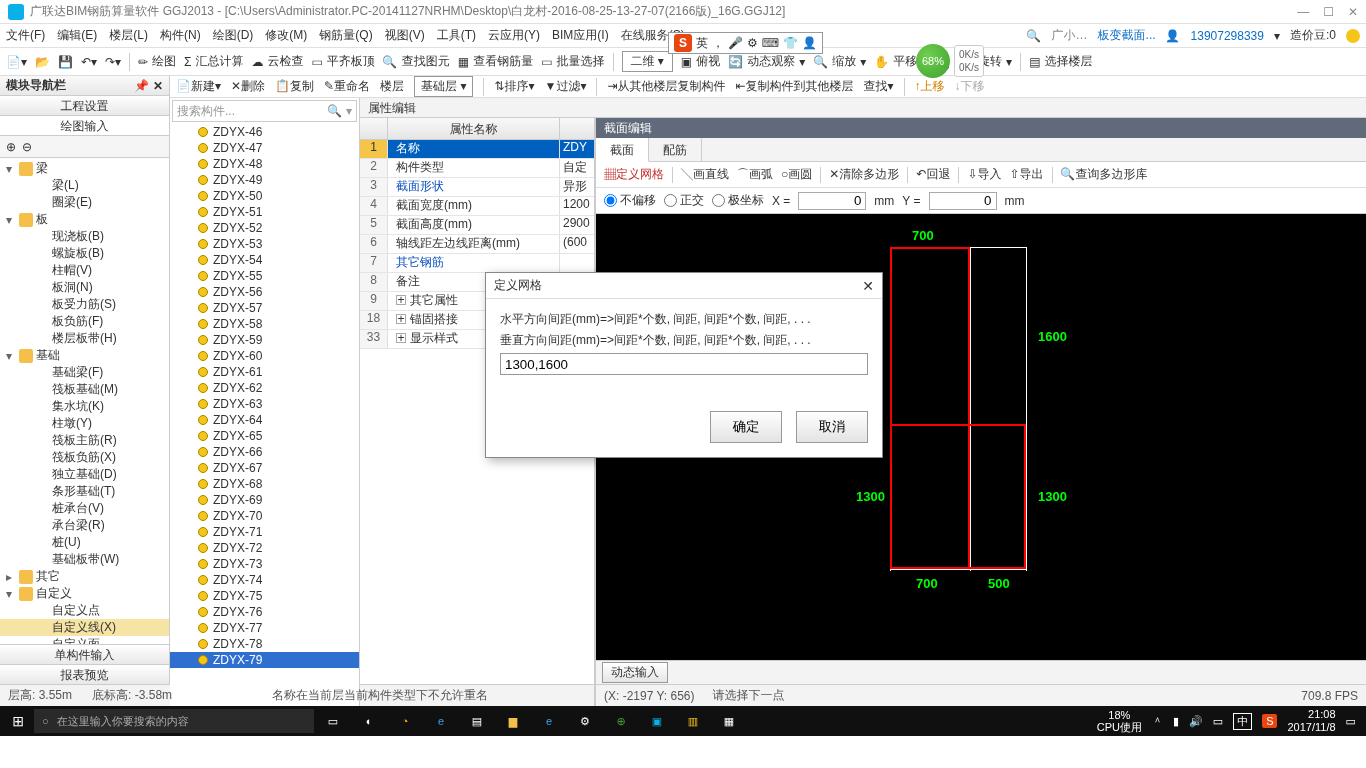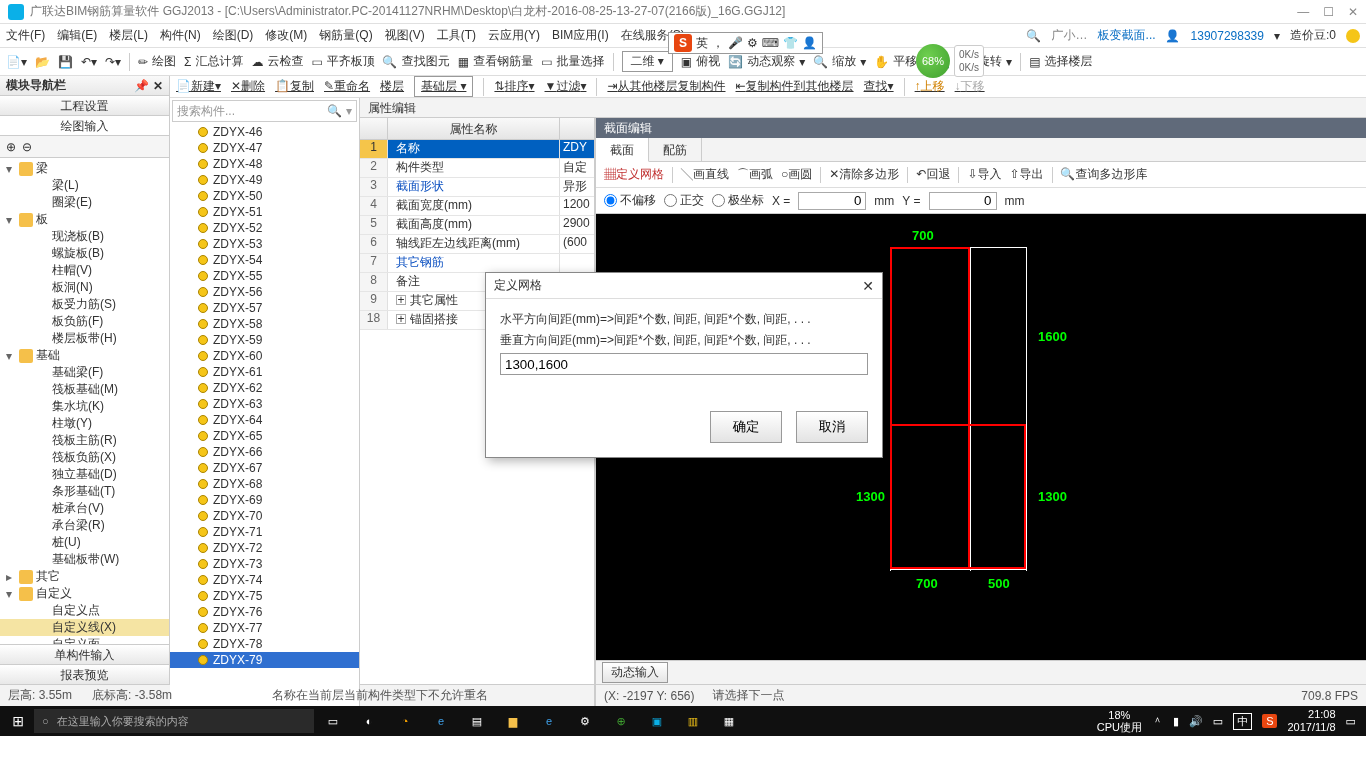--- a/index.html
+++ b/index.html
@@ -16,21 +16,21 @@
 
 .toolbar1 { height: 28px; display: flex; align-items: center; padding: 0 6px; gap: 8px; border-bottom: 1px solid #ddd; }
 .toolbar1 .sep { width: 1px; height: 18px; background: #ccc; }
 .toolbar1 .lbl { display: flex; align-items: center; gap: 4px; }
 .ime-float { position: absolute; left: 668px; top: 32px; height: 22px; background: #fff; border: 1px solid #999; display: flex; align-items: center; gap: 4px; padding: 0 5px; z-index: 50; }
 .ime-float .s { width: 18px; height: 18px; background: #e84610; border-radius: 3px; color: #fff; text-align: center; line-height: 18px; font-weight: bold; }
 .speed-float { position: absolute; left: 916px; top: 44px; display: flex; align-items: center; gap: 4px; z-index: 50; }
 .speed-float .ball { width: 34px; height: 34px; background: radial-gradient(circle at 35% 35%, #6fcf4f, #3fa02f); border-radius: 50%; color: #fff; font-size: 11px; display: flex; align-items: center; justify-content: center; }
 .speed-float .rates { font-size: 10px; color: #666; line-height: 13px; border: 1px solid #ccc; border-radius: 3px; padding: 2px 4px; background: #fff; }
 
-.toolbar2 { height: 26px; display: flex; align-items: center; padding: 0 6px; gap: 10px; border-bottom: 1px solid #ddd; color: #333; text-decoration: underline; }
+.toolbar2 { height: 26px; display: flex; align-items: center; padding: 0 6px; gap: 10px; border-bottom: 1px solid #ddd; color: #333; }
 .toolbar2 .sep { width: 1px; height: 18px; background: #ccc; }
 
 .main { display: flex; height: 608px; }
 .nav { width: 170px; border-right: 1px solid #ccc; display: flex; flex-direction: column; background: #f5f5f5; }
 .nav-header { height: 20px; background: linear-gradient(#f9f9f9,#e8e8e8); border-bottom: 1px solid #ccc; display: flex; align-items: center; padding: 0 6px; font-weight: bold; }
 .nav-header .pin { margin-left: auto; }
 .nav-tab { height: 20px; background: linear-gradient(#fff,#e8e8e8); border-bottom: 1px solid #ccc; text-align: center; line-height: 20px; }
 .nav-toolbar { height: 22px; border-bottom: 1px solid #ccc; display: flex; align-items: center; padding: 0 6px; gap: 6px; }
 .tree { flex: 1; overflow: auto; background: #fff; font-size: 12px; padding: 2px 0; }
 .tree-node { display: flex; align-items: center; height: 17px; padding-left: 6px; gap: 3px; }
@@ -573,20 +573,25 @@
                   <div class="c3"></div>
                 </div>
                 <div class="pt-row">
                   <div class="c1">9</div>
                   <div class="c2 "><span class="exp">+</span>其它属性</div>
                   <div class="c3"></div>
                 </div>
                 <div class="pt-row">
                   <div class="c1">18</div>
                   <div class="c2 "><span class="exp">+</span>锚固搭接</div>
+                  <div class="c3"></div>
+                </div>
+                <div class="pt-row">
+                  <div class="c1">33</div>
+                  <div class="c2 "><span class="exp">+</span>显示样式</div>
                   <div class="c3"></div>
                 </div>
               </div>
           </div>
 
           <div class="editor">
             <div class="ed-title">截面编辑</div>
             <div class="ed-tabs">
               <div class="ed-tab active">截面</div>
               <div class="ed-tab">配筋</div>

